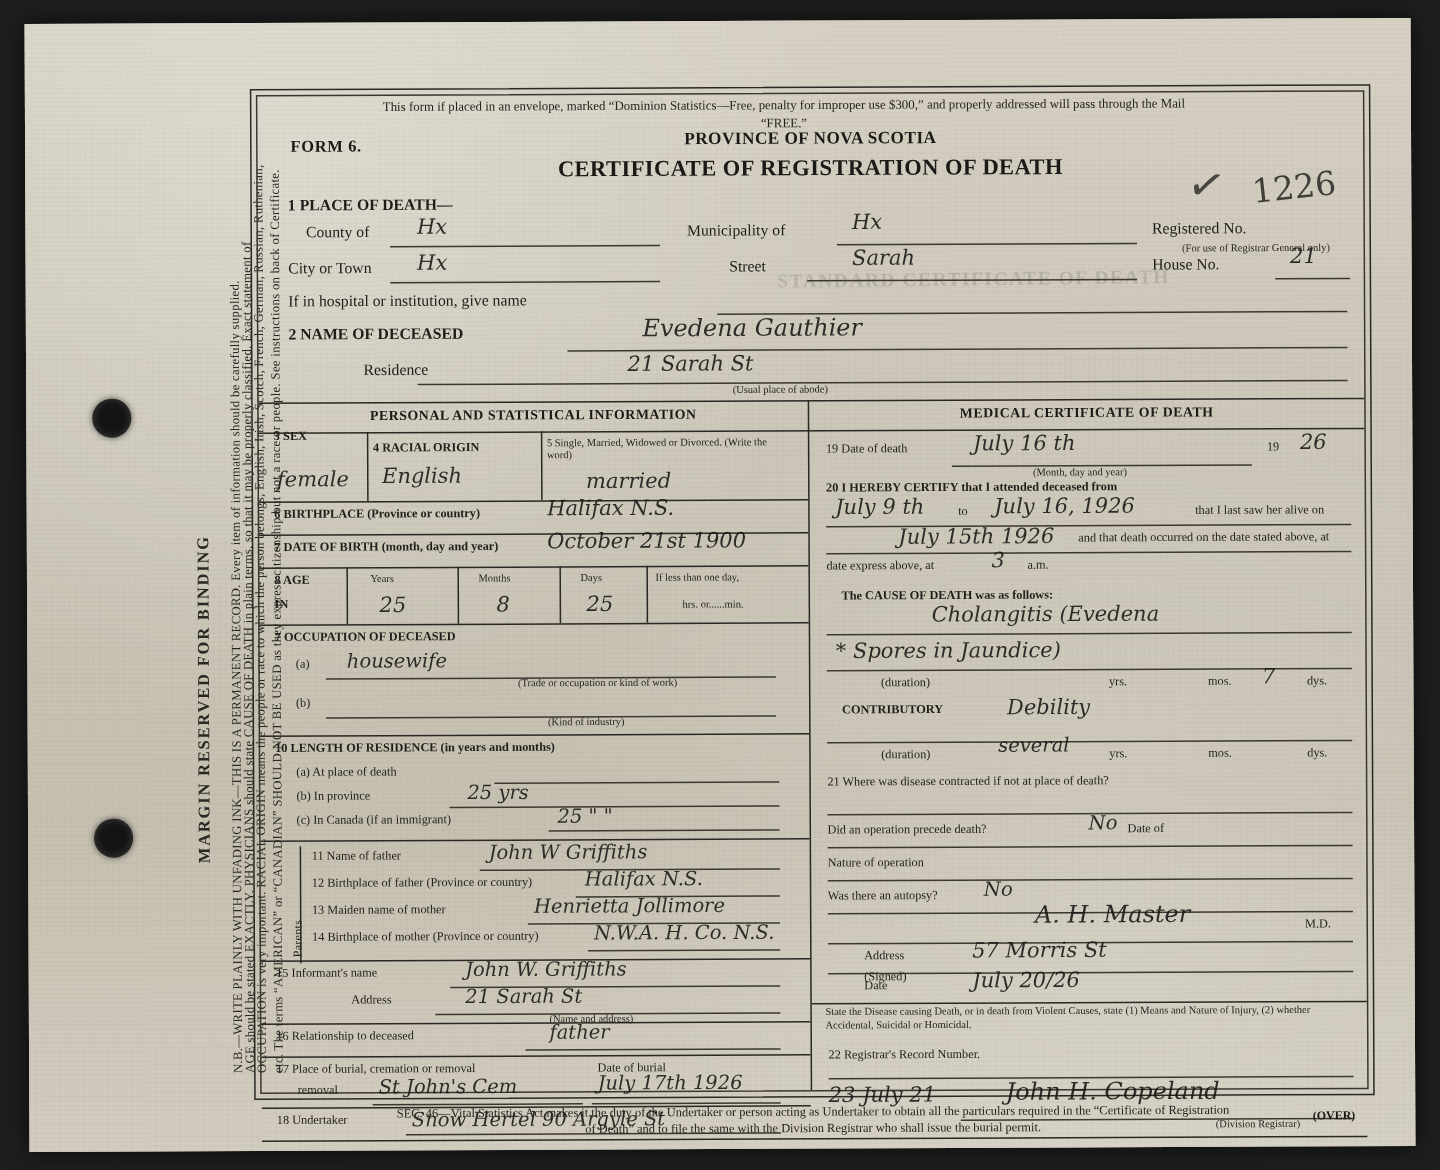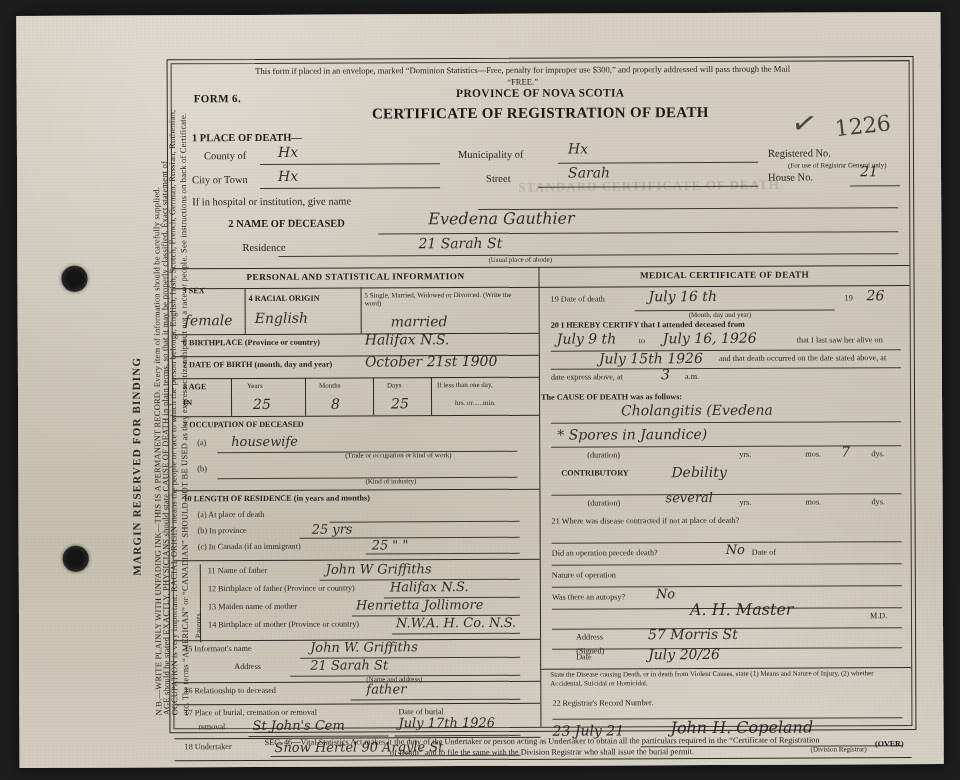--- a/index.html
+++ b/index.html
@@ -175,21 +175,21 @@
       <div class="hand h14" style="left:400px;top:106px;">Sarah</div>
 
       <div class="lbl" style="left:600px;top:114px;">House No.</div>
       <div class="line" style="left:682px;top:128px;width:50px;"></div>
       <div class="hand h14" style="left:692px;top:106px;">21</div>
 
       <div class="lbl" style="left:24px;top:136px;">If in hospital or institution, give name</div>
       <div class="line" style="left:310px;top:150px;width:420px;"></div>
       <div class="hand h13" style="left:330px;top:130px;"></div>
 
-      <div class="lbl b" style="left:24px;top:158px;margin-left:36px;">2 NAME OF DECEASED</div>
+      <div class="lbl b" style="left:24px;top:158px;">2 NAME OF DECEASED</div>
       <div class="line" style="left:210px;top:174px;width:520px;"></div>
       <div class="hand h16" style="left:260px;top:150px;">Evedena  Gauthier</div>
 
       <div class="lbl" style="left:36px;top:182px;margin-left:38px;">Residence</div>
       <div class="line" style="left:110px;top:196px;width:620px;"></div>
       <div class="hand h14" style="left:250px;top:176px;">21  Sarah St</div>
       <div class="lbl xs" style="left:320px;top:197px;">(Usual place of abode)</div>
 
       <div class="hline" style="left:4px;top:208px;width:737px;"></div>
       <div class="vline" style="left:370px;top:208px;height:460px;"></div>
@@ -315,21 +315,21 @@
       <div class="lbl sm" style="left:470px;top:278px;">to</div>
       <div class="hand h14" style="left:494px;top:272px;">July 16, 1926</div>
       <div class="lbl sm" style="left:628px;top:278px;">that I last saw her alive on</div>
       <div class="line" style="left:382px;top:310px;width:350px;"></div>
       <div class="hand h14" style="left:430px;top:292px;">July 15th 1926</div>
       <div class="lbl sm" style="left:550px;top:296px;">and that death occurred on the date stated above, at</div>
       <div class="lbl sm" style="left:382px;top:314px;">date express above, at</div>
       <div class="hand h14" style="left:492px;top:308px;">3</div>
       <div class="lbl sm" style="left:516px;top:314px;">a.m.</div>
 
-      <div class="lbl sm b" style="left:372px;top:334px;">The CAUSE OF DEATH was as follows:</div>
+      <div class="lbl sm b" style="left:392px;top:334px;">The CAUSE OF DEATH was as follows:</div>
       <div class="line" style="left:382px;top:364px;width:350px;"></div>
       <div class="hand h14" style="left:452px;top:344px;">Cholangitis (Evedena</div>
       <div class="line" style="left:382px;top:388px;width:350px;"></div>
       <div class="hand h14" style="left:388px;top:368px;">* Spores in Jaundice)</div>
       <div class="lbl sm" style="left:418px;top:392px;">(duration)</div>
       <div class="lbl sm" style="left:570px;top:392px;">yrs.</div>
       <div class="lbl sm" style="left:636px;top:392px;">mos.</div>
       <div class="lbl sm" style="left:702px;top:392px;">dys.</div>
       <div class="hand h14" style="left:672px;top:386px;">7</div>
 

